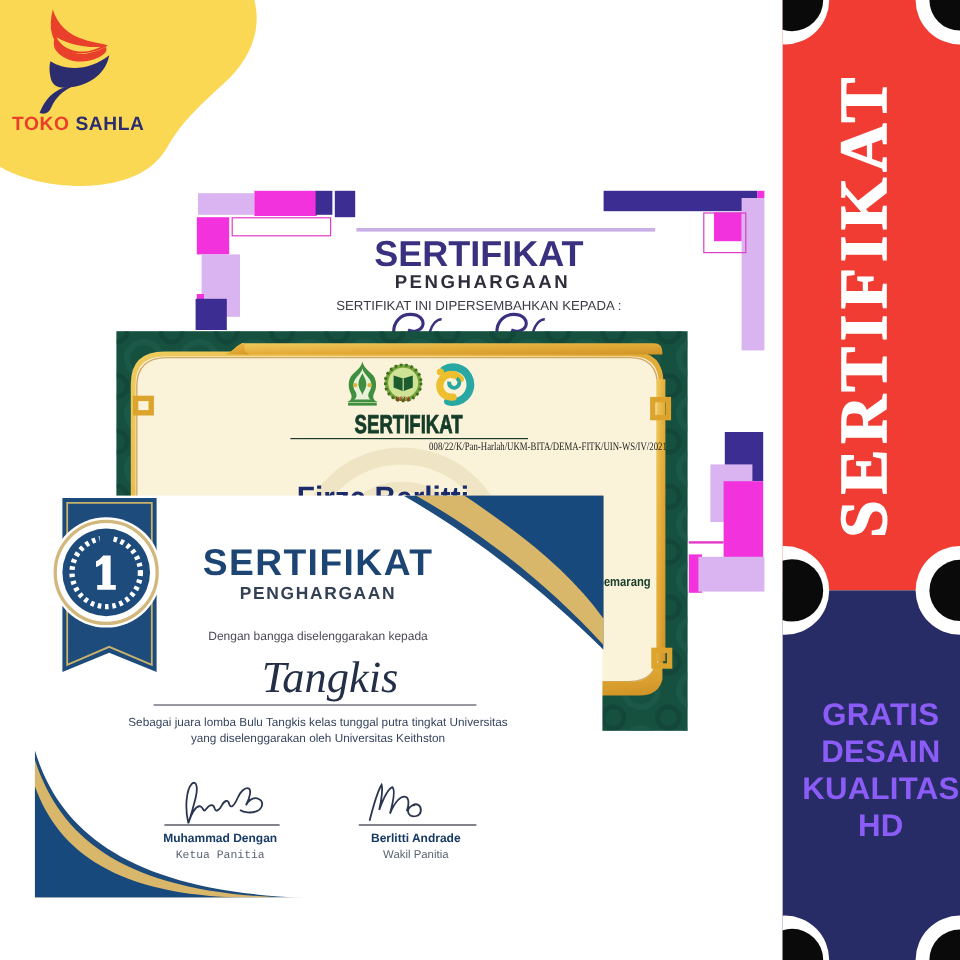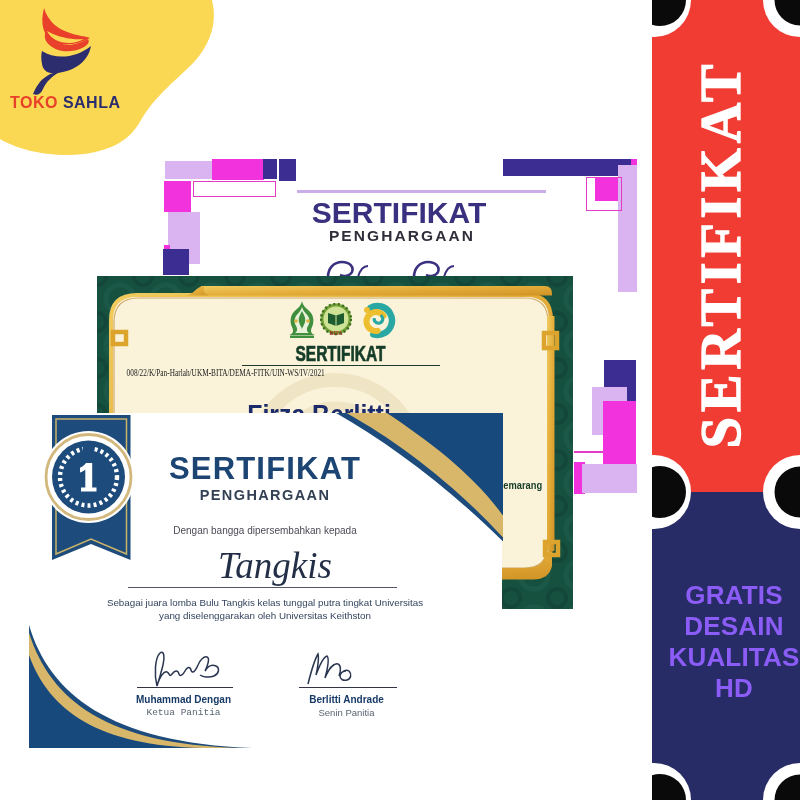--- a/index.html
+++ b/index.html
@@ -52,20 +52,21 @@
   <div class="abs" style="left:467.5px;top:15px;width:19px;height:127px;background:#d9b4f1;"></div>
 
   <div class="abs" style="left:445px;top:27px;width:22.5px;height:24px;background:#f232dc;"></div>
 
   <div class="abs" style="left:436px;top:27px;width:33.5px;height:31.5px;border:1.5px solid #e23bc8;"></div>
 
   <div class="abs" style="left:0;top:46px;width:498px;text-align:center;font-weight:bold;font-size:30px;color:#39307f;">SERTIFIKAT</div>
 
   <div class="abs" style="left:3px;top:77px;width:498px;text-align:center;font-weight:bold;font-size:15.5px;letter-spacing:2.1px;color:#2f2d3a;">PENGHARGAAN</div>
 
+  <div class="abs" style="left:0;top:99px;width:498px;text-align:center;font-size:11px;color:#3a3a44;">SERTIFIKAT INI DIPERSEMBAHKAN KEPADA :</div>
 
   <svg class="abs" style="left:170px;top:110px;" width="320" height="17" viewBox="0 0 320 17">
     <path d="M8,17 C8,8 14,2 22,2 C30,2 34,7 32,12 C30,16 24,17 20,15" fill="none" stroke="#39307f" stroke-width="2.6"></path>
     <path d="M38,17 C40,10 44,6 48,6" fill="none" stroke="#39307f" stroke-width="2"></path>
     <path d="M94,17 C94,8 100,2 108,2 C116,2 120,7 118,12 C116,16 110,17 106,15" fill="none" stroke="#39307f" stroke-width="2.6"></path>
     <path d="M124,17 C126,10 130,6 134,6" fill="none" stroke="#39307f" stroke-width="2"></path>
   </svg>
 
   <div class="abs" style="left:454px;top:210px;width:32px;height:41px;background:#3b2d92;"></div>
 
@@ -154,21 +155,21 @@
     <circle cx="8" cy="8" r="3" fill="#edbe2e"></circle>
     <g transform="rotate(-60 19.5 17)">
         <circle cx="19.5" cy="17" r="4.2" fill="none" stroke="#29a7a2" stroke-width="3.2" stroke-dasharray="18 9"></circle>
       </g>
   </svg>
 
   <div class="abs" style="left:0;top:66px;width:488px;text-align:center;font-weight:bold;font-size:21.5px;color:#153c28;-webkit-text-stroke:0.7px #153c28;"><span style="display:inline-block;transform:scaleX(0.72);transform-origin:center;">SERTIFIKAT</span></div>
 
   <div class="abs" style="left:145px;top:88.5px;width:198px;height:1.5px;background:#1d3b2a;"></div>
 
-  <div class="abs" style="left:0;top:91.5px;width:488px;text-align:left;font-family:'Liberation Serif',serif;font-size:9.5px;color:#222222;text-decoration:underline;"><span style="display:inline-block;transform:scaleX(0.77);transform-origin:center;">008/22/K/Pan-Harlah/UKM-BITA/DEMA-FITK/UIN-WS/IV/2021</span></div>
+  <div class="abs" style="left:0;top:91.5px;width:488px;text-align:right;font-family:'Liberation Serif',serif;font-size:9.5px;color:#222222;text-decoration:underline;"><span style="display:inline-block;transform:scaleX(0.77);transform-origin:center;">008/22/K/Pan-Harlah/UKM-BITA/DEMA-FITK/UIN-WS/IV/2021</span></div>
 
   <div class="abs" style="left:0;top:112.5px;width:480px;text-align:center;font-size:10.4px;color:#333f37;margin-top:44px;"><span style="display:inline-block;transform:scaleX(0.78);transform-origin:center;">Diberikan kepada:</span></div>
 
   <div class="abs" style="left:0;top:123.5px;width:444px;text-align:center;font-weight:bold;font-size:27px;color:#1b2a6b;"><span style="display:inline-block;transform:scaleX(0.92);transform-origin:center;">Firza Berlitti</span></div>
 
   <div class="abs" style="left:400px;top:202.5px;font-size:11px;font-weight:bold;color:#153c28;"><span style="display:inline-block;transform:scaleX(0.85);transform-origin:left;">Semarang</span></div>
 </div>
 
 <div class="abs" style="left:28.5px;top:413px;width:473.5px;height:335px;background:#ffffff;">
 
@@ -195,21 +196,21 @@
     <circle cx="59.5" cy="64" r="36.5" fill="#1d4b7b"></circle>
     <circle cx="59.5" cy="64" r="28.5" fill="none" stroke="#ffffff" stroke-width="4.4" stroke-dasharray="3 3.1"></circle>
     <rect x="54" y="32" width="11" height="8" fill="#1d4b7b"></rect>
     <path d="M57,50 C55,52.5 53,54 51,54.8 L51,59.5 C53,58.8 55,57.8 56.3,56.5 L56.3,74.5 L52,74.5 L52,78.5 L67.5,78.5 L67.5,74.5 L63.2,74.5 L63.2,50 Z" fill="#ffffff"></path>
   </svg>
 
   <div class="abs" style="left:0;top:37.5px;width:473px;text-align:center;font-weight:bold;font-size:31px;letter-spacing:1.2px;color:#1d4573;">SERTIFIKAT</div>
 
   <div class="abs" style="left:0;top:73.5px;width:473px;text-align:center;font-weight:bold;font-size:14.5px;letter-spacing:1.4px;color:#344155;">PENGHARGAAN</div>
 
-  <div class="abs" style="left:0;top:111.5px;width:473px;text-align:center;font-size:10px;color:#4a4a55;">Dengan bangga dipersembahkan kepada</div>
+  <div class="abs" style="left:0;top:111.5px;width:473px;text-align:center;font-size:10px;color:#4a4a55;">Dengan bangga diselenggarakan kepada</div>
 
   <div class="abs" style="left:10px;top:131px;width:473px;text-align:center;font-family:'Liberation Serif',serif;font-style:italic;font-size:37px;color:#232f46;">Tangkis</div>
 
   <div class="abs" style="left:99px;top:174px;width:269px;height:1px;background:#555566;"></div>
 
   <div class="abs" style="left:0;top:196.5px;width:473px;text-align:center;font-size:9.8px;color:#35455e;">yang diselenggarakan oleh Universitas Keithston</div>
 
   <div class="abs" style="left:0;top:184px;width:473px;text-align:center;font-size:9.8px;color:#35455e;">Sebagai juara lomba Bulu Tangkis kelas tunggal putra tingkat Universitas</div>
 
 
@@ -224,21 +225,21 @@
   <div class="abs" style="left:60px;top:294px;width:190px;text-align:center;font-size:9.5px;color:#5a6472;font-family:Liberation Mono, monospace;">Ketua Panitia</div>
 
   <svg class="abs" style="left:272px;top:238px;" width="66" height="35" viewBox="0 0 66 35">
     <path d="M7,33 C10,21 14,8 17,3 C18,6 17,16 15,24 C19,13 23,6 26,5 C28,7 27,16 24,27 C28,17 33,12 37,13 C40,14 40,20 38,25 C41,20 45,18 48,20 C51,23 50,28 46,29 C42,30 39,28 39,25 C39,22 42,20 45,20" fill="none" stroke="#2a3550" stroke-width="1.5"></path>
   </svg>
 
   <div class="abs" style="left:270px;top:274px;width:98px;height:1px;background:#333344;"></div>
 
   <div class="abs" style="left:223px;top:280.5px;width:190px;text-align:center;font-weight:bold;font-size:10px;color:#173a66;">Berlitti Andrade</div>
 
-  <div class="abs" style="left:223px;top:294px;width:190px;text-align:center;font-size:9.5px;color:#5a6472;">Senin Panitia</div>
+  <div class="abs" style="left:223px;top:294px;width:190px;text-align:center;font-size:9.5px;color:#5a6472;">Wakil Panitia</div>
 </div>
 
 <div class="abs" style="left:652px;top:0;width:148px;height:800px;overflow:hidden;">
 
   <div class="abs" style="left:0;top:0;width:148px;height:492px;background:#f03c33;"></div>
 
   <div class="abs" style="left:0;top:492px;width:148px;height:308px;background:#272b66;"></div>
 
   <div class="abs" style="left:0;top:0;width:148px;height:492px;display:flex;align-items:center;justify-content:center;">
     <div style="transform:translate(-5.5px,8px) rotate(-90deg);font-family:'Liberation Serif',serif;font-weight:bold;font-size:56px;color:#ffffff;white-space:nowrap;letter-spacing:4.9px;-webkit-text-stroke:1.3px #ffffff;">SERTIFIKAT</div>

